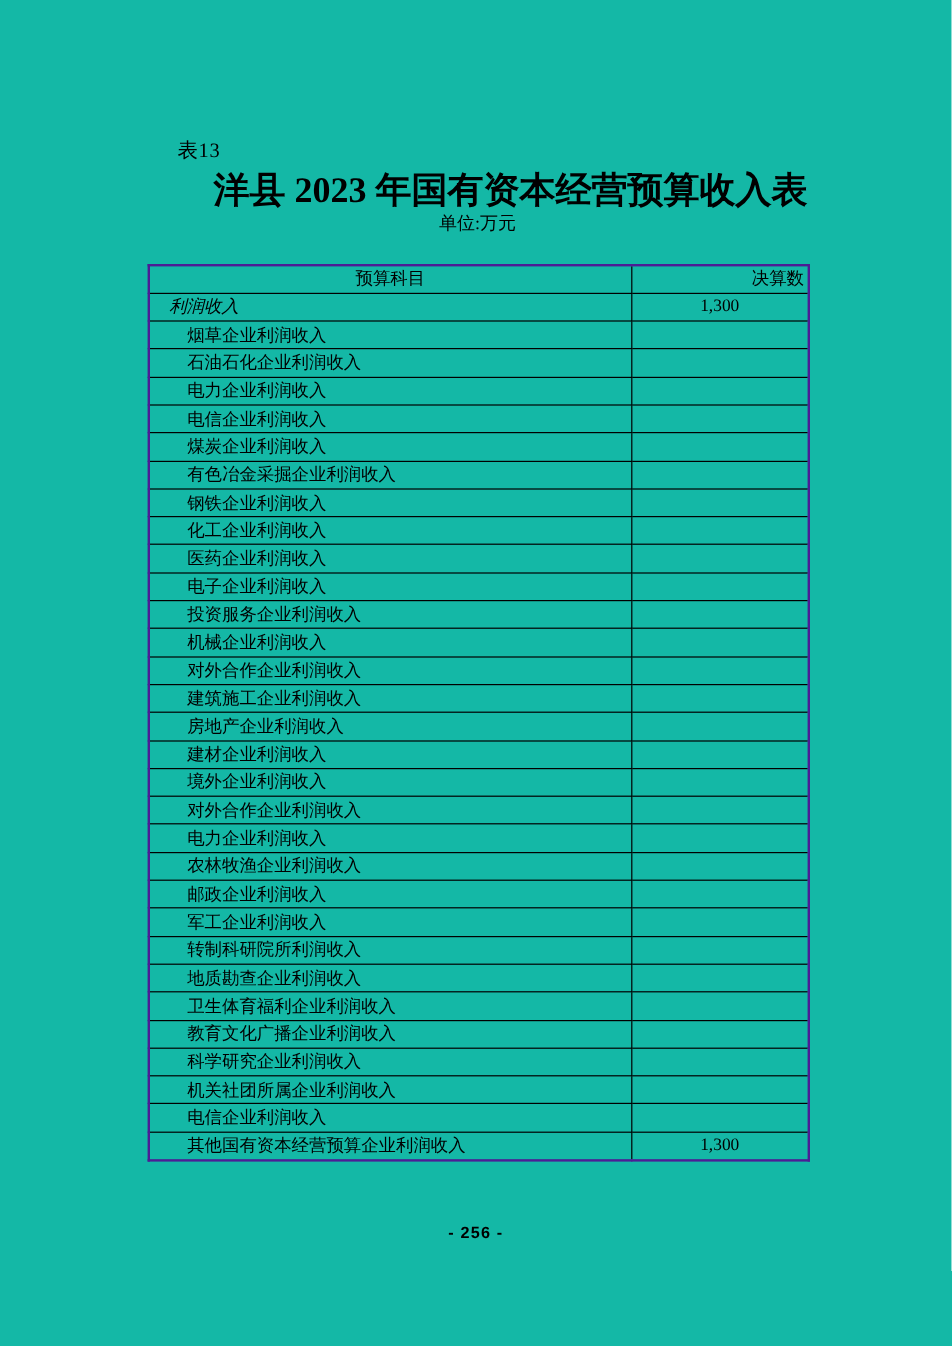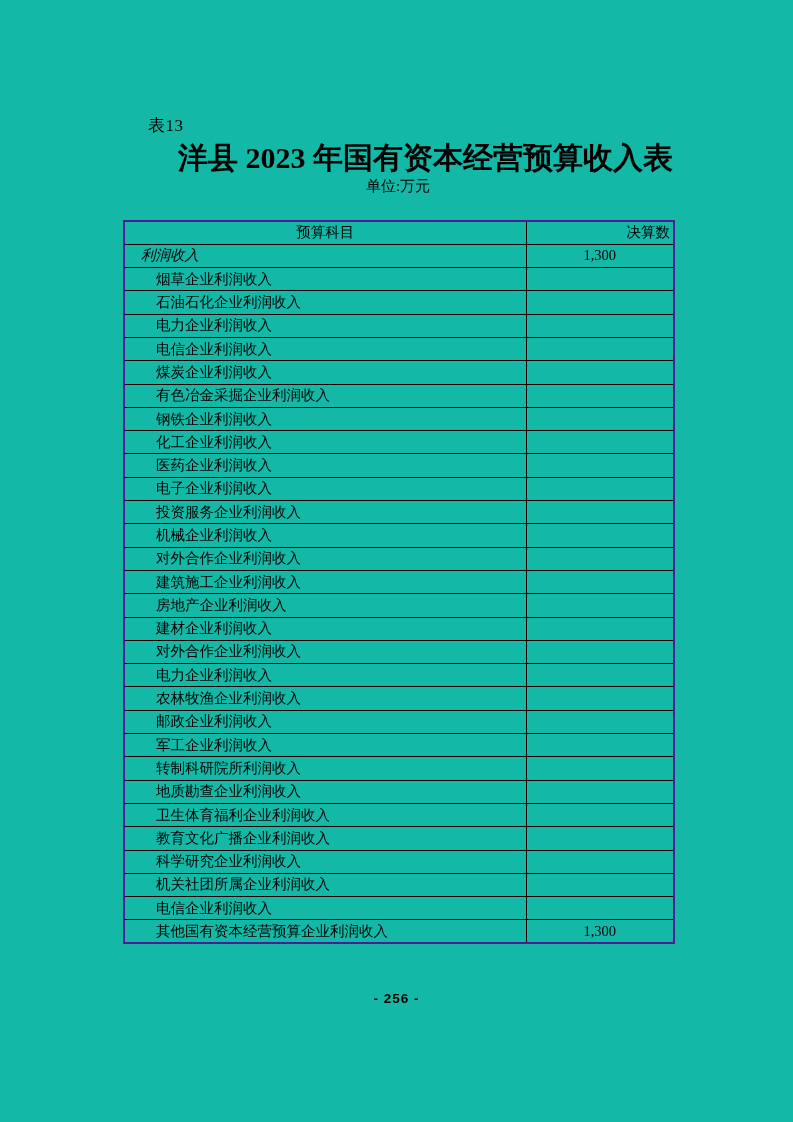--- a/index.html
+++ b/index.html
@@ -61,21 +61,21 @@
   col.c-amount  { width: 148px; }
   th.subject-head { text-align: center; }
   th.amount-head  { text-align: right; }
   td.row-label { text-align: left; }
   td.row-label.indent-1 { padding-left: 16px; font-style: italic; }
   td.row-label.indent-2 { padding-left: 31px; }
   td.row-value { text-align: center; }
   .page-footer {
     position: absolute;
     left: 0;
-    top: 991px;
+    top: 1020px;
     width: 793px;
     text-align: center;
     font-family: "Liberation Sans", "DejaVu Sans", sans-serif;
     font-size: 13.5px;
     font-weight: bold;
     letter-spacing: 1px;
   }
 </style>
 </head>
 <body>
@@ -162,20 +162,24 @@
         </tr>
         <tr>
           <td class="row-label indent-2">房地产企业利润收入</td>
           <td class="row-value"></td>
         </tr>
         <tr>
           <td class="row-label indent-2">建材企业利润收入</td>
           <td class="row-value"></td>
         </tr>
         <tr>
+          <td class="row-label indent-2">境外企业利润收入</td>
+          <td class="row-value"></td>
+        </tr>
+        <tr>
           <td class="row-label indent-2">对外合作企业利润收入</td>
           <td class="row-value"></td>
         </tr>
         <tr>
           <td class="row-label indent-2">电力企业利润收入</td>
           <td class="row-value"></td>
         </tr>
         <tr>
           <td class="row-label indent-2">农林牧渔企业利润收入</td>
           <td class="row-value"></td>

